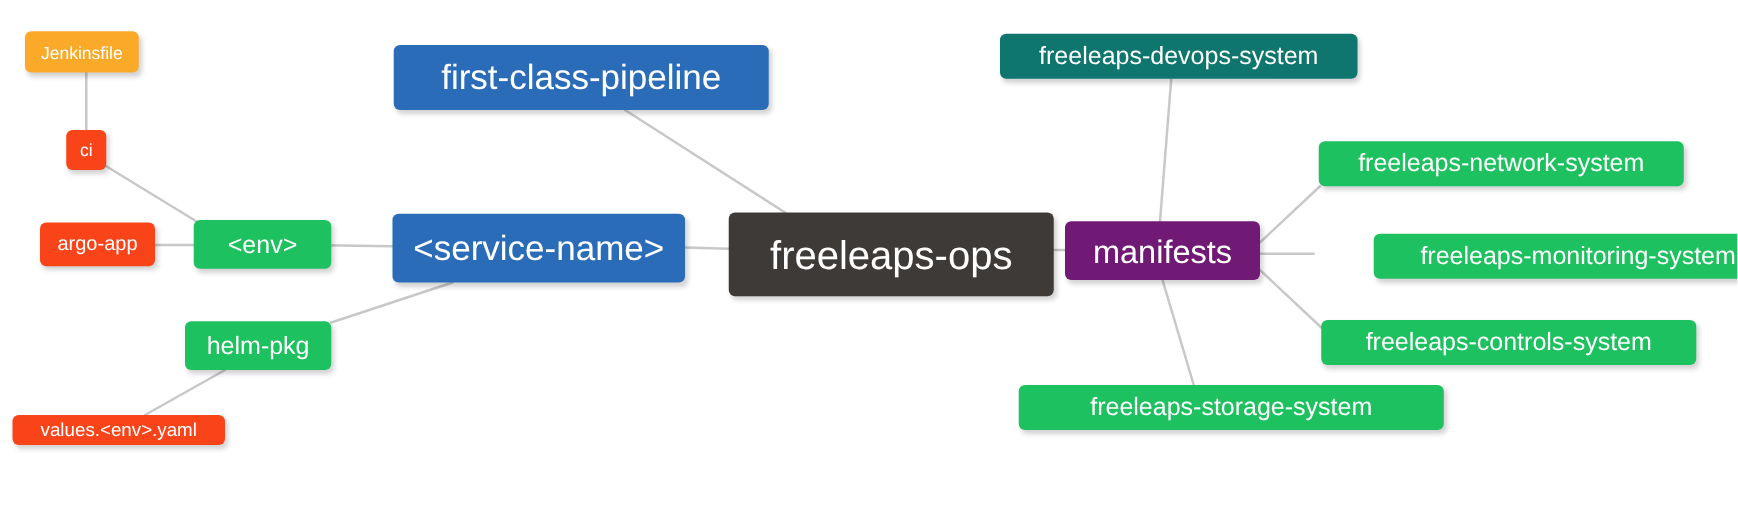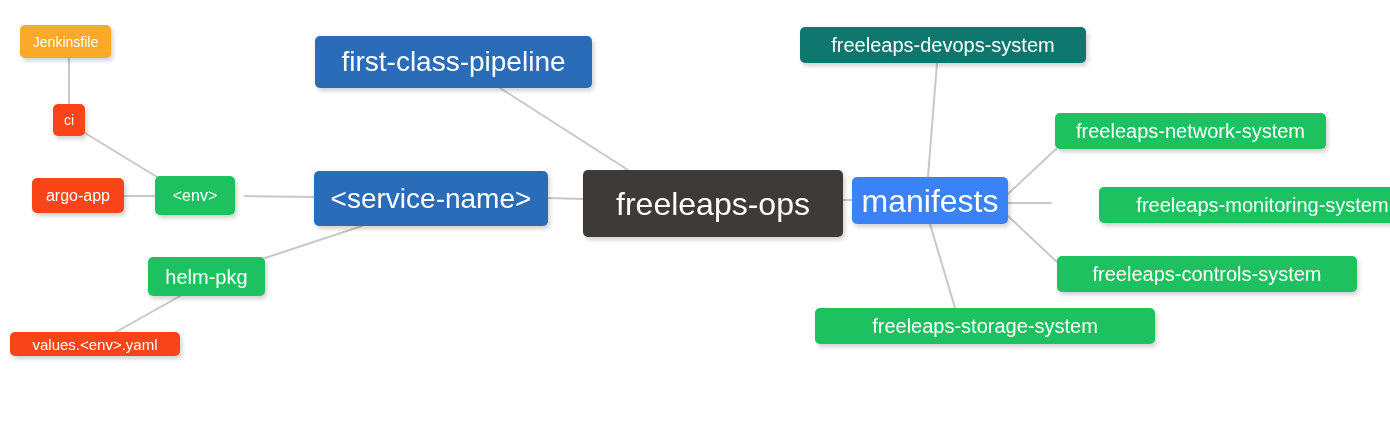--- a/index.html
+++ b/index.html
@@ -55,26 +55,26 @@
       <line x1="937" y1="63" x2="928" y2="177" stroke="#c8c8c8" stroke-width="2" stroke-linecap="round"></line>
       <line x1="1056" y1="149" x2="1008" y2="194" stroke="#c8c8c8" stroke-width="2" stroke-linecap="round"></line>
       <line x1="1051" y1="203" x2="1008" y2="203" stroke="#c8c8c8" stroke-width="2" stroke-linecap="round"></line>
       <line x1="1057" y1="262" x2="1008" y2="216" stroke="#c8c8c8" stroke-width="2" stroke-linecap="round"></line>
       <line x1="955" y1="308" x2="930" y2="224" stroke="#c8c8c8" stroke-width="2" stroke-linecap="round"></line>
     </svg>
   <div id="node-layer">
       <div class="node" style="left: 20px; top: 25px; width: 91px; height: 33px; background: rgb(251, 169, 41); font-size: 14px;">Jenkinsfile</div>
       <div class="node" style="left: 53px; top: 104px; width: 32px; height: 32px; background: rgb(249, 68, 26); font-size: 14px;">ci</div>
       <div class="node" style="left: 32px; top: 178px; width: 92px; height: 35px; background: rgb(249, 68, 26); font-size: 16px;">argo-app</div>
-      <div class="node" style="left: 155px; top: 176px; width: 80px; height: 39px; background: rgb(30, 193, 95); font-size: 16px;">&lt;env&gt;</div>
+      <div class="node" style="left: 155px; top: 176px; width: 110px; height: 39px; background: rgb(30, 193, 95); font-size: 20px;">&lt;env&gt;</div>
       <div class="node" style="left: 148px; top: 257px; width: 117px; height: 39px; background: rgb(30, 193, 95); font-size: 20px;">helm-pkg</div>
       <div class="node" style="left: 10px; top: 332px; width: 170px; height: 24px; background: rgb(249, 68, 26); font-size: 15px;">values.&lt;env&gt;.yaml</div>
-      <div class="node" style="left: 315px; top: 36px; width: 277px; height: 52px; background: rgb(43, 108, 184); font-size: 28px;">first-class-pipeline</div>
+      <div class="node" style="left: 315px; top: 36px; width: 300px; height: 52px; background: rgb(43, 108, 184); font-size: 28px;">first-class-pipeline</div>
       <div class="node" style="left: 314px; top: 171px; width: 234px; height: 55px; background: rgb(43, 108, 184); font-size: 28px;">&lt;service-name&gt;</div>
       <div class="node" style="left: 583px; top: 170px; width: 260px; height: 67px; background: rgb(62, 58, 55); font-size: 32px;">freeleaps-ops</div>
-      <div class="node" style="left: 852px; top: 177px; width: 156px; height: 47px; background: #3b82f6; font-size: 32px;">manifests</div>
+      <div class="node" style="left: 852px; top: 177px; width: 156px; height: 47px; background: #701a75; font-size: 26px;">manifests</div>
       <div class="node" style="left: 800px; top: 27px; width: 286px; height: 36px; background: #0f766e; font-size: 20px;">freeleaps-devops-system</div>
-      <div class="node" style="left: 1055px; top: 113px; width: 271px; height: 36px; background: rgb(30, 193, 95); font-size: 20px;">freeleaps-network-system</div>
+      <div class="node" style="left: 1055px; top: 113px; width: 292px; height: 36px; background: rgb(30, 193, 95); font-size: 20px;">freeleaps-network-system</div>
       <div class="node" style="left: 1051px; top: 187px; width: 327px; height: 36px; background: rgb(30, 193, 95); font-size: 20px; margin-left: 48px;">freeleaps-monitoring-system</div>
       <div class="node" style="left: 1057px; top: 256px; width: 300px; height: 36px; background: rgb(30, 193, 95); font-size: 20px;">freeleaps-controls-system</div>
       <div class="node" style="left: 815px; top: 308px; width: 340px; height: 36px; background: rgb(30, 193, 95); font-size: 20px;">freeleaps-storage-system</div>
     </div>
 </div>
 
 </body></html>

